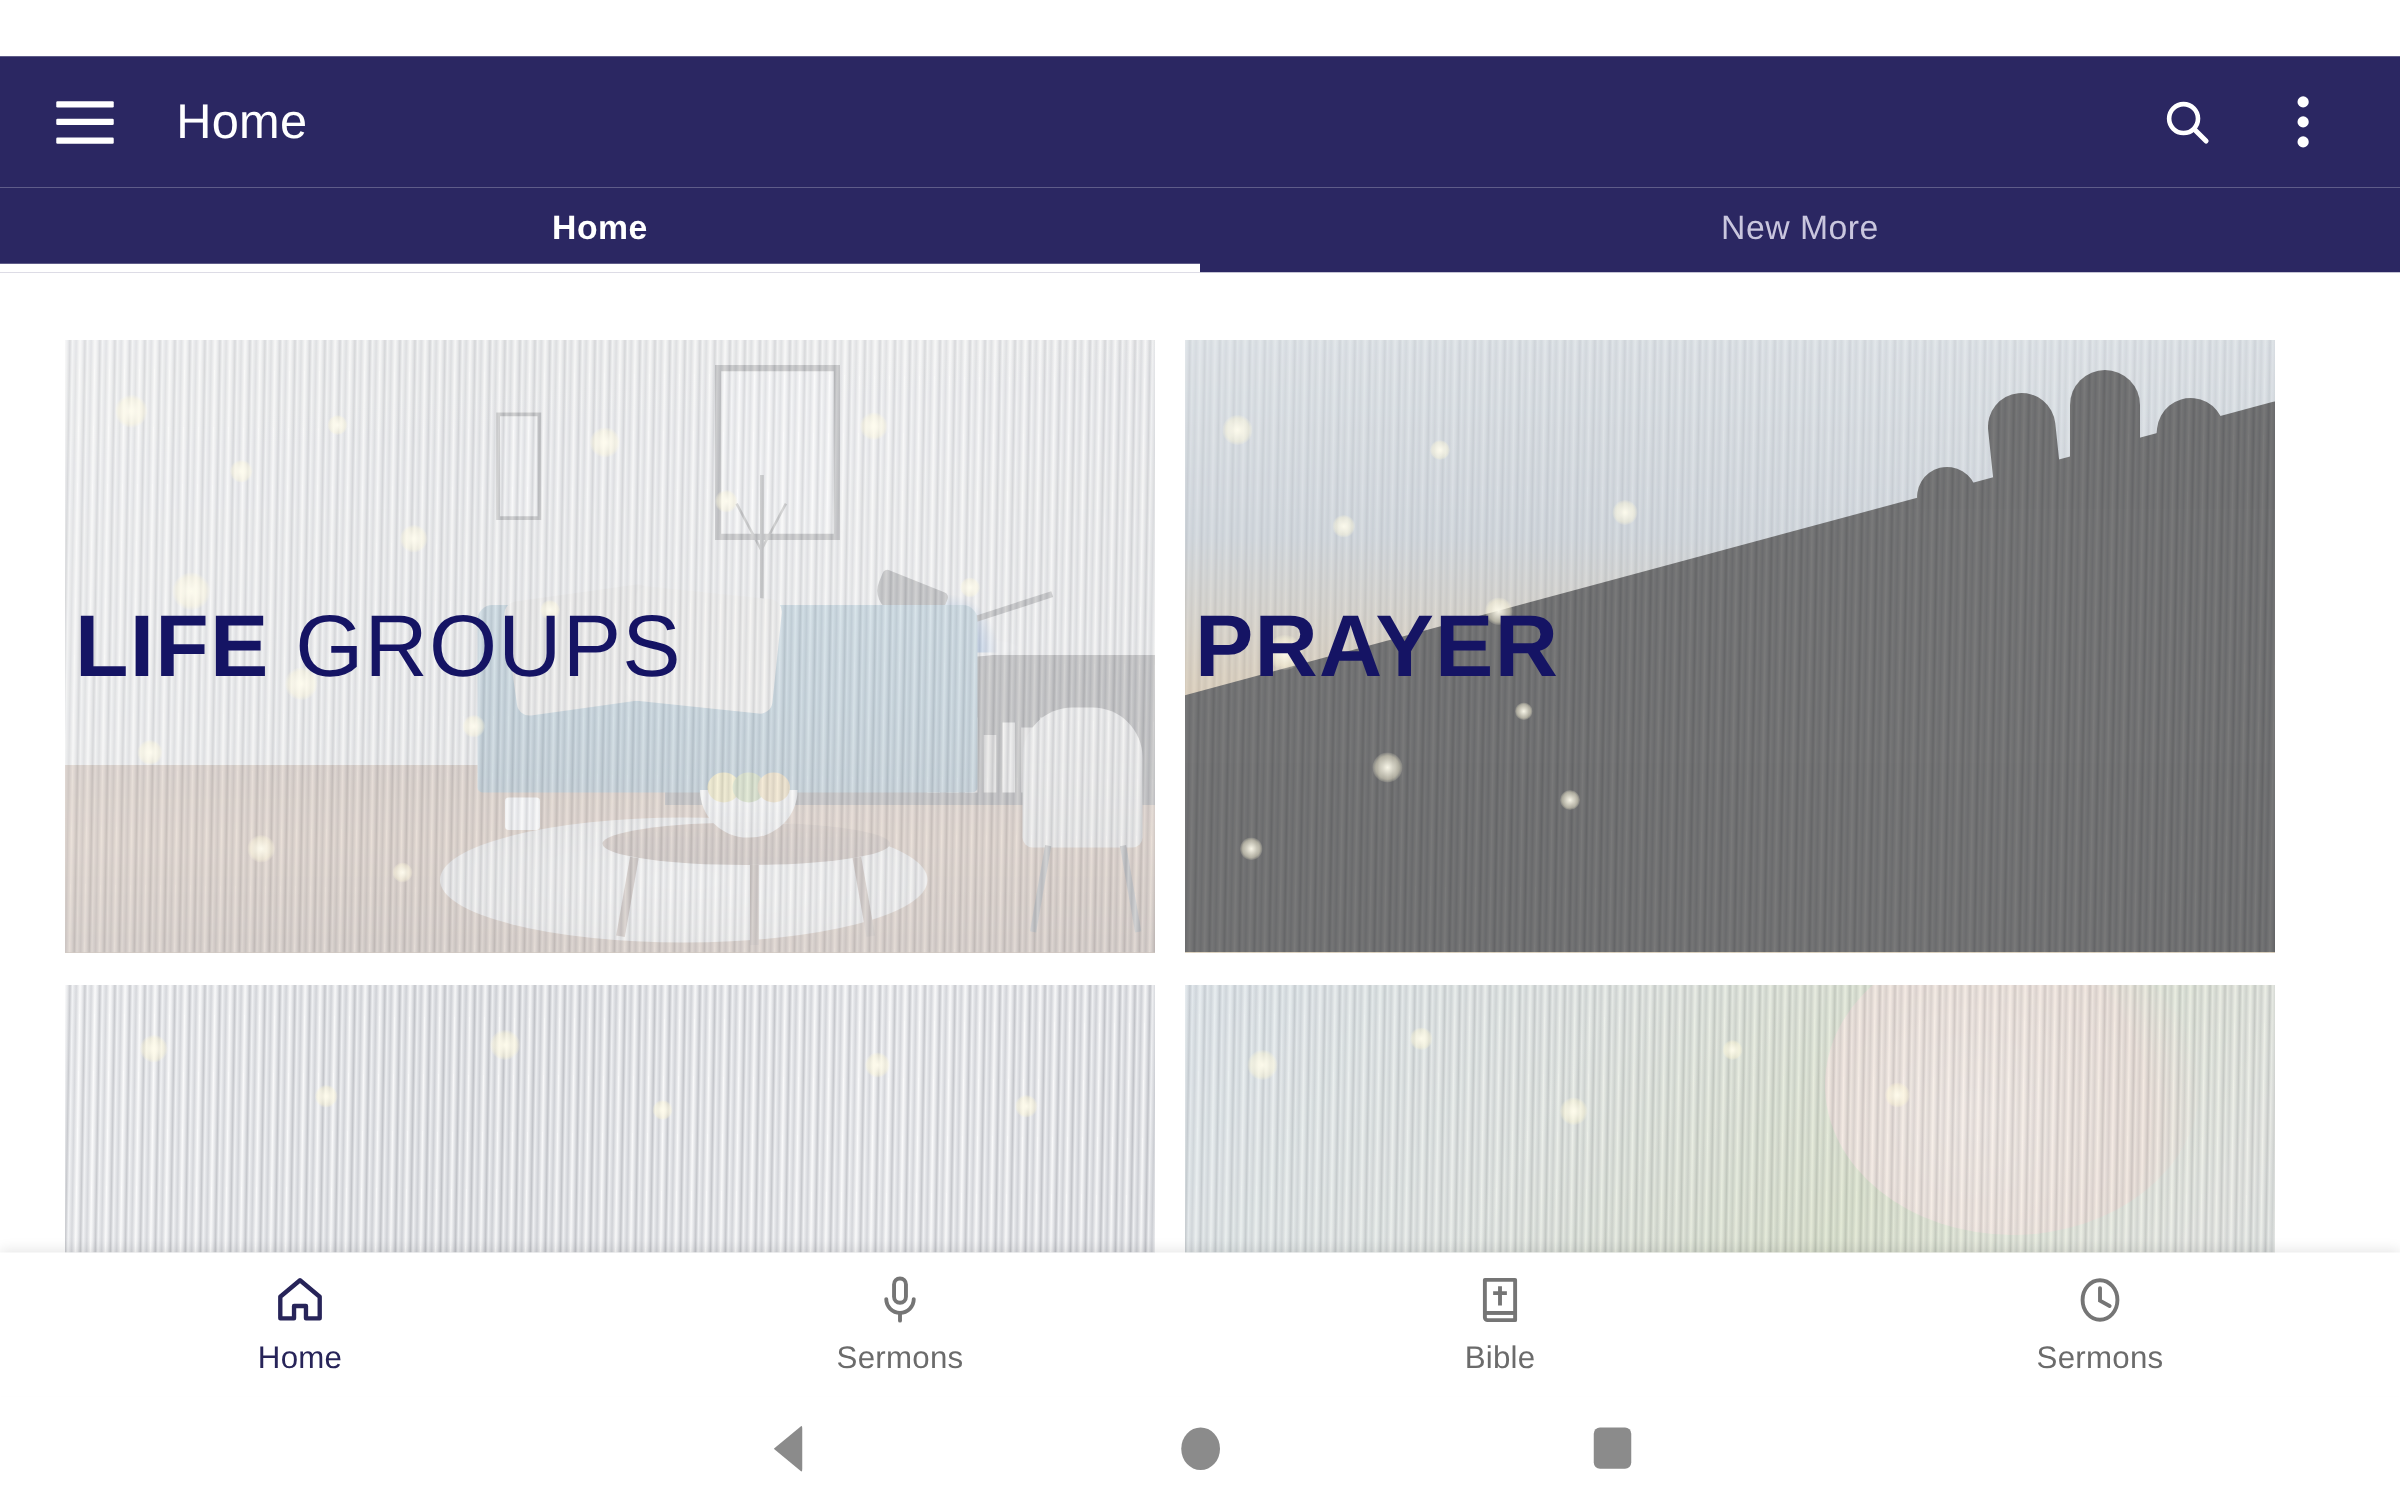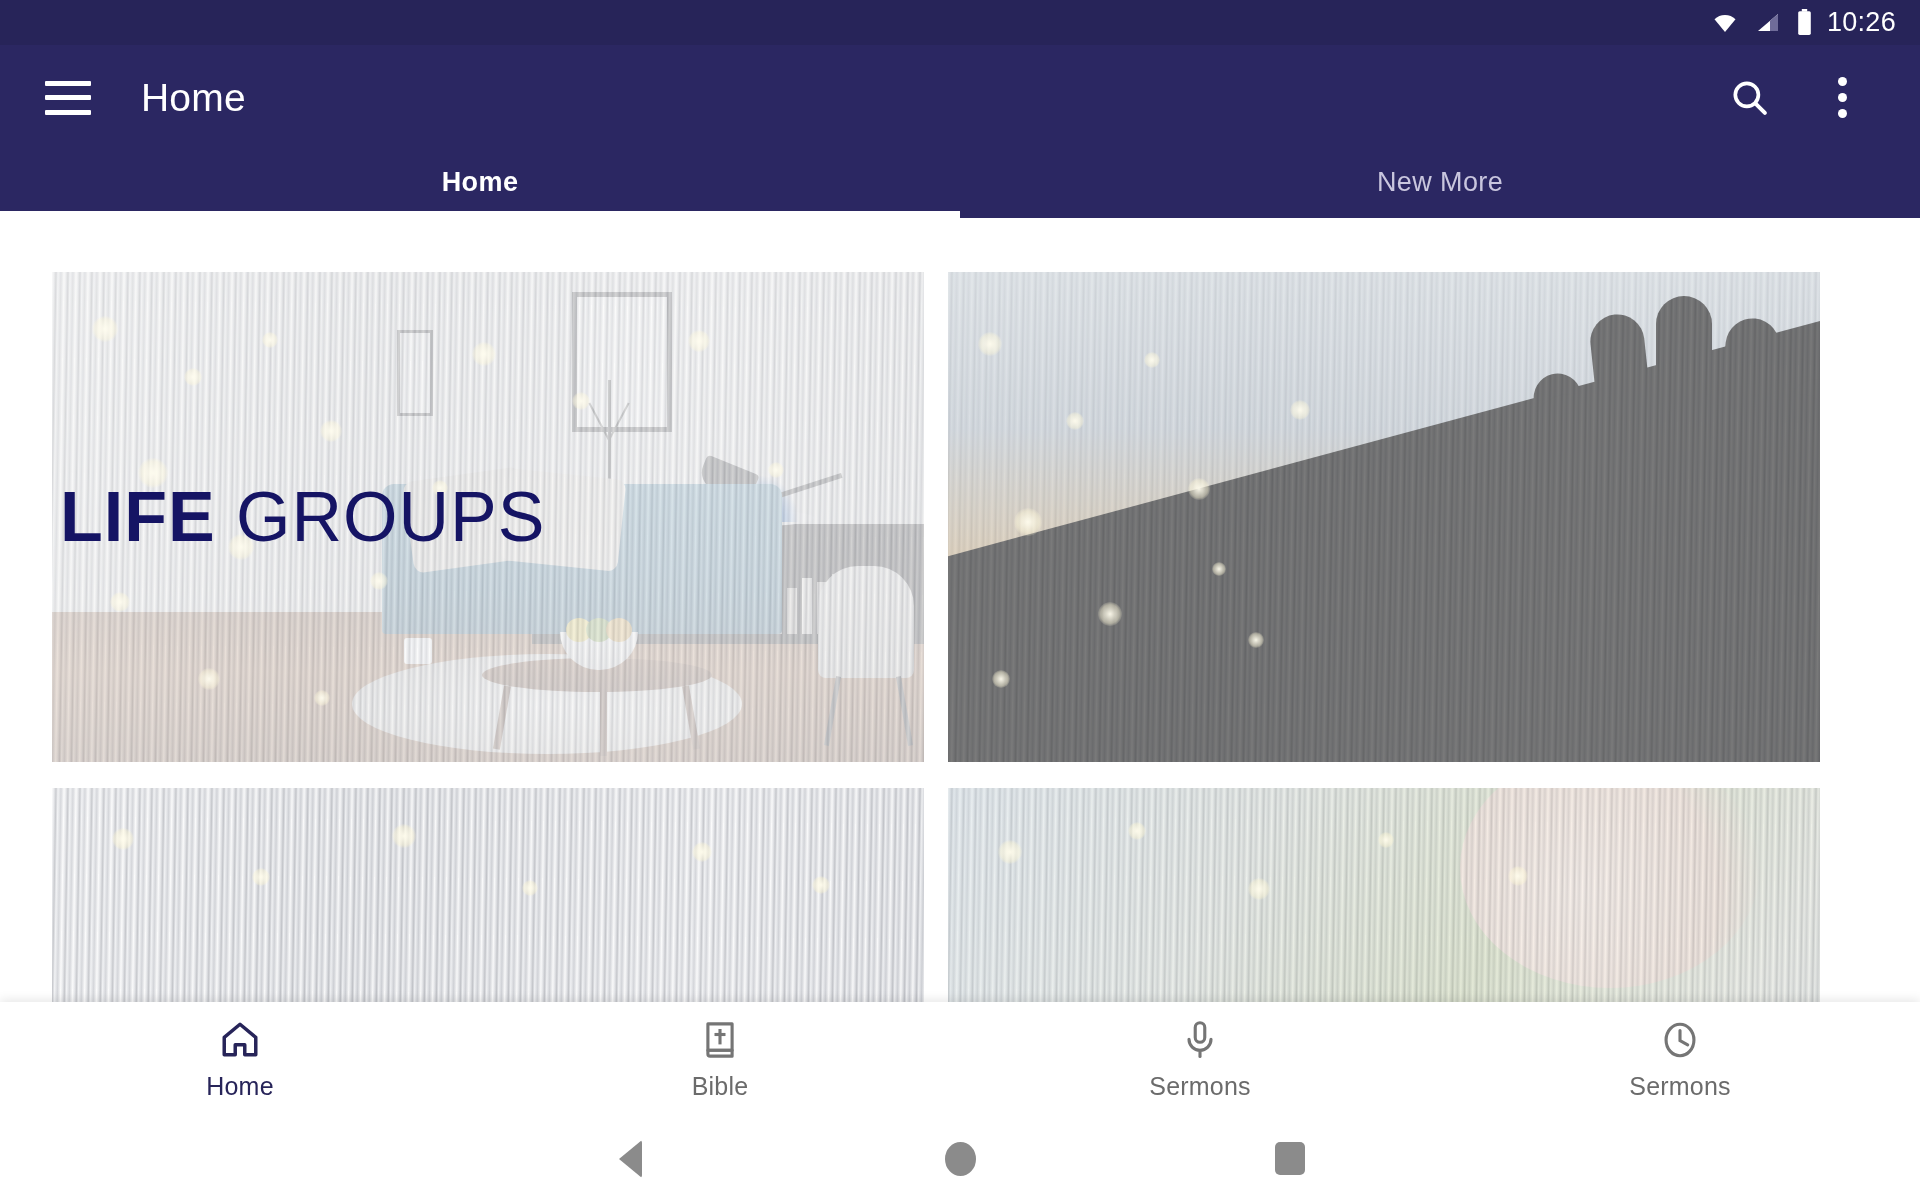--- a/index.html
+++ b/index.html
@@ -181,40 +181,20 @@
   .sys-back { width:0; height:0; border-top:19px solid transparent; border-bottom:19px solid transparent;
     border-right:23px solid #8b8b8b; border-radius:3px; }
   .sys-home { width:31px; height:34px; border-radius:50%; background:#8b8b8b; }
   .sys-recent { width:30px; height:33px; border-radius:5px; background:#8b8b8b; }
 </style>
 </head>
 <body>
 
 <div class="device">
 
-  <div class="statusbar">
-    <span class="sb-icon">
-      <svg width="30" height="24" viewBox="0 0 24 24">
-          <path fill="#ffffff" d="M12 21 1.5 8.2C4.3 5.6 8 4 12 4s7.7 1.6 10.5 4.2L12 21z"></path>
-        </svg>
-    </span>
-    <span class="sb-icon">
-      <svg width="28" height="24" viewBox="0 0 24 24">
-          <path fill="#ffffff" d="M2 20h20V3L2 20z"></path>
-          <path fill="#6f6c99" d="M14 20h8V3l-8 6.8V20z"></path>
-        </svg>
-    </span>
-    <span class="sb-icon">
-      <svg width="17" height="27" viewBox="0 0 14 24">
-          <rect x="4.6" y="0" width="4.8" height="2.4" fill="#ffffff"></rect>
-          <rect x="1.4" y="2" width="11.2" height="21" rx="1.4" fill="#ffffff"></rect>
-        </svg>
-    </span>
-    <span class="sb-time">10:26</span>
-  </div>
 
   <div class="appbar">
     <div class="hamburger">
       <span></span>
         <span></span>
         <span></span>
     </div>
     <div class="appbar-title">Home</div>
     <div class="appbar-actions">
       <div class="icon-btn">
@@ -331,20 +311,23 @@
             <i style="left:66px;  top:236px; width:28px; height:28px;"></i>
             <i style="left:196px; top:80px;  width:16px; height:16px;"></i>
             <i style="left:240px; top:206px; width:22px; height:22px;"></i>
             <i style="left:150px; top:330px; width:24px; height:24px;"></i>
             <i style="left:44px;  top:398px; width:18px; height:18px;"></i>
             <i style="left:300px; top:360px; width:16px; height:16px;"></i>
             <i style="left:342px; top:128px; width:20px; height:20px;"></i>
             <i style="left:264px; top:290px; width:14px; height:14px;"></i>
           </div>
           <div class="card-veil" style="background:rgba(255,255,255,.10)"></div>
+          <div class="card-title bold">
+            <span class="w1">PRAYER</span><span class="w2"></span>
+          </div>
         </div>
       </div>
 
       <div class="row">
 
         <div class="card">
           <div class="tinsel"></div>
           <div class="sparkles">
             <i style="left:60px;  top:40px;  width:22px; height:22px;"></i>
             <i style="left:200px; top:80px;  width:18px; height:18px;"></i>
@@ -376,48 +359,48 @@
 
   <div class="bottomnav">
 
     <div class="navitem active">
       <span class="nav-ico">
         <svg width="44" height="44" viewBox="0 0 24 24" fill="none" stroke="#272459" stroke-width="1.9" stroke-linejoin="round">
           <path d="M3.4 10.6 12 3.4l8.6 7.2V20H14.6v-5.4H9.4V20H3.4z"></path>
         </svg>
       </span>
       <span class="nav-label">Home</span>
+    </div>
+
+    <div class="navitem idle">
+      <span class="nav-ico">
+        <svg width="44" height="44" viewBox="0 0 24 24" fill="none" stroke="#757575" stroke-width="1.7" stroke-linecap="round">
+          <rect x="9.4" y="2.6" width="5.2" height="10.6" rx="2.6"></rect>
+          <path d="M6 11.6a6 6 0 0 0 12 0"></path>
+          <line x1="12" y1="17.6" x2="12" y2="21"></line>
+        </svg>
+      </span>
+      <span class="nav-label">Sermons</span>
     </div>
 
     <div class="navitem idle">
       <span class="nav-ico">
         <svg width="44" height="44" viewBox="0 0 24 24" fill="none" stroke="#757575" stroke-width="1.7" stroke-linejoin="round">
           <path d="M5.4 3.2h13.2v14.4H5.4z"></path>
           <path d="M5.4 17.6h13.2v3.2H6.6a1.2 1.2 0 0 1-1.2-1.2z"></path>
           <line x1="12" y1="6" x2="12" y2="14.4"></line>
           <line x1="9" y1="9" x2="15" y2="9"></line>
         </svg>
       </span>
       <span class="nav-label">Bible</span>
     </div>
 
     <div class="navitem idle">
       <span class="nav-ico">
         <svg width="44" height="44" viewBox="0 0 24 24" fill="none" stroke="#757575" stroke-width="1.7" stroke-linecap="round">
-          <rect x="9.4" y="2.6" width="5.2" height="10.6" rx="2.6"></rect>
-          <path d="M6 11.6a6 6 0 0 0 12 0"></path>
-          <line x1="12" y1="17.6" x2="12" y2="21"></line>
-        </svg>
-      </span>
-      <span class="nav-label">Sermons</span>
-    </div>
-
-    <div class="navitem idle">
-      <span class="nav-ico">
-        <svg width="44" height="44" viewBox="0 0 24 24" fill="none" stroke="#757575" stroke-width="1.7" stroke-linecap="round">
           <ellipse cx="12" cy="12" rx="7.6" ry="8.6"></ellipse>
           <polyline points="12,6.8 12,12.3 16.2,14.6"></polyline>
         </svg>
       </span>
       <span class="nav-label">Sermons</span>
     </div>
 
   </div>
 
   <div class="sysnav">

